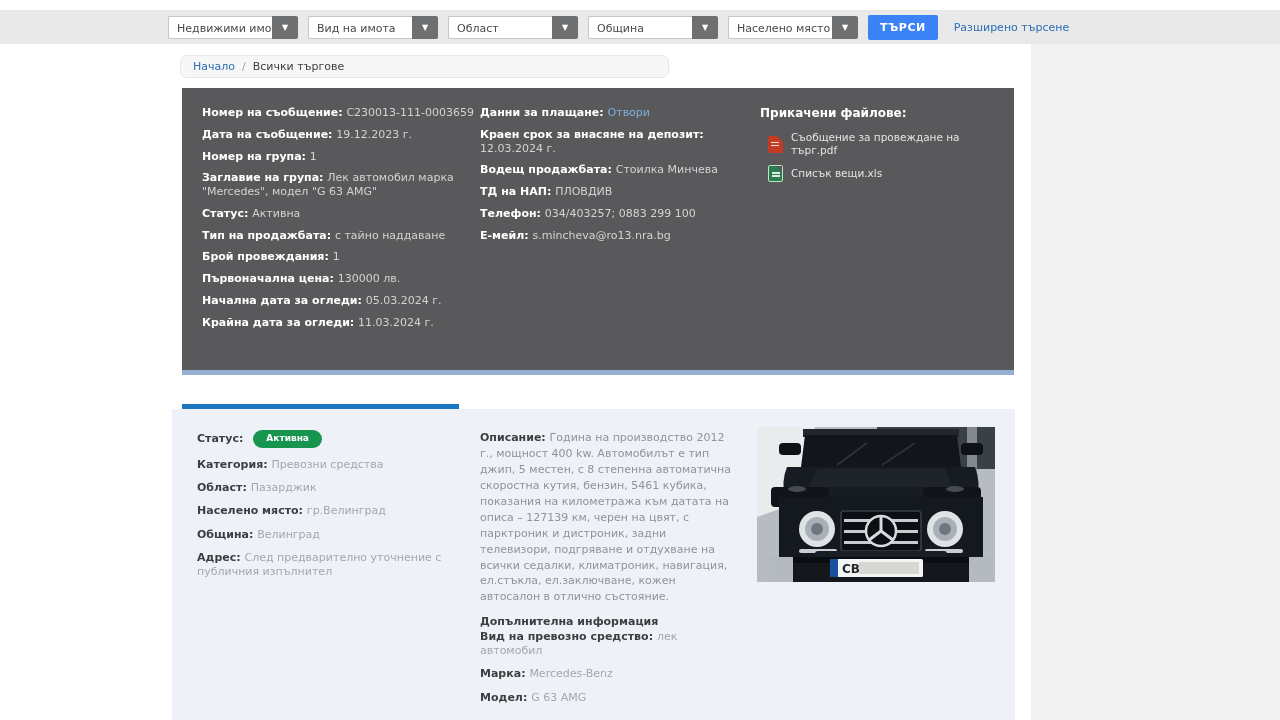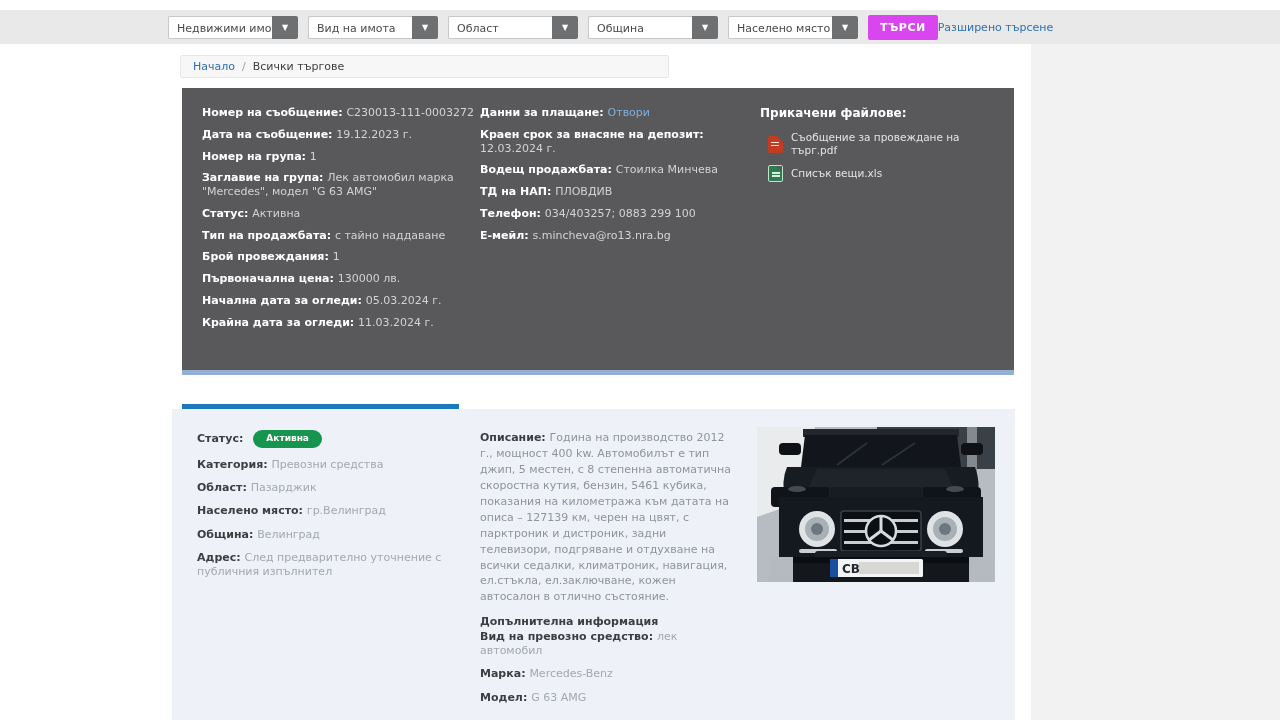--- a/index.html
+++ b/index.html
@@ -10,30 +10,30 @@
   
   .topbar { position:absolute; top:10px; left:0; width:1280px; height:34px;
             background:#e9e9e9; display:flex; align-items:center; }
   .dd { display:flex; margin-right:10px; cursor:pointer; }
   .dd:first-child { margin-left:168px; }
   .dd-text { width:104px; height:23px; background:#fff; border:1px solid #c7c7c7;
              border-right:none; border-radius:2px 0 0 2px; font-size:11px; color:#4a4a4a;
              padding:5px 0 0 8px; white-space:nowrap; overflow:hidden; }
   .dd-arrow { width:26px; height:23px; background:#6e6f71; border-radius:0 2px 2px 0;
               color:#fff; font-size:8px; display:flex; align-items:center; justify-content:center; }
-  .search-btn { height:25px; padding:0 12px; background:#d946ef; color:#fff; border:none;
+  .search-btn { height:25px; padding:0 12px; background:#3b82f6; color:#fff; border:none;
                 border-radius:2px; font-size:11px; font-weight:bold; letter-spacing:.5px;
                 font-family:"DejaVu Sans", sans-serif; cursor:pointer; }
-  .adv-link { font-size:11px; color:#2b6fb5; text-decoration:none; cursor:pointer; }
+  .adv-link { margin-left:16px; font-size:11px; color:#2b6fb5; text-decoration:none; cursor:pointer; }
 
   .right-gutter { position:absolute; left:1031px; top:44px; width:249px; height:676px; background:#f2f2f2; }
 
   
   .breadcrumb { position:absolute; left:180px; top:55px; width:489px; height:23px;
-                background:#f7f7f7; border:1px solid #e7e7e7; border-radius:2px;
+                background:#f7f7f7; border:1px solid #e7e7e7; border-radius:7px;
                 font-size:11px; display:flex; align-items:center; padding-left:12px; }
   .breadcrumb a { color:#2b6fb5; text-decoration:none; cursor:pointer; }
   .crumb-sep { color:#9b9b9b; margin:0 7px; }
   .crumb-cur { color:#3c3e40; }
 
   
   .panel { position:absolute; left:182px; top:88px; width:832px; height:287px;
            background:#59595b; border-bottom:5px solid #94afd1; overflow:hidden; }
   .pcol { position:absolute; top:18px; font-size:11px; line-height:1.25; }
   .pcol1 { left:20px;  width:278px; }
@@ -108,21 +108,21 @@
     <span class="crumb-sep">/</span>
     <span class="crumb-cur">Всички търгове</span>
   </div>
 
   <div class="panel">
 
     <div class="pcol pcol1">
 
         <div class="row">
           <b>Номер на съобщение: </b>
-          <span>C230013-111-0003272 </span>
+          <span>C230013-111-0003659 </span>
         </div>
 
         <div class="row">
           <b>Дата на съобщение: </b>
           <span>19.12.2023 г. </span>
         </div>
 
         <div class="row">
           <b>Номер на група: </b>
           <span>1 </span>

